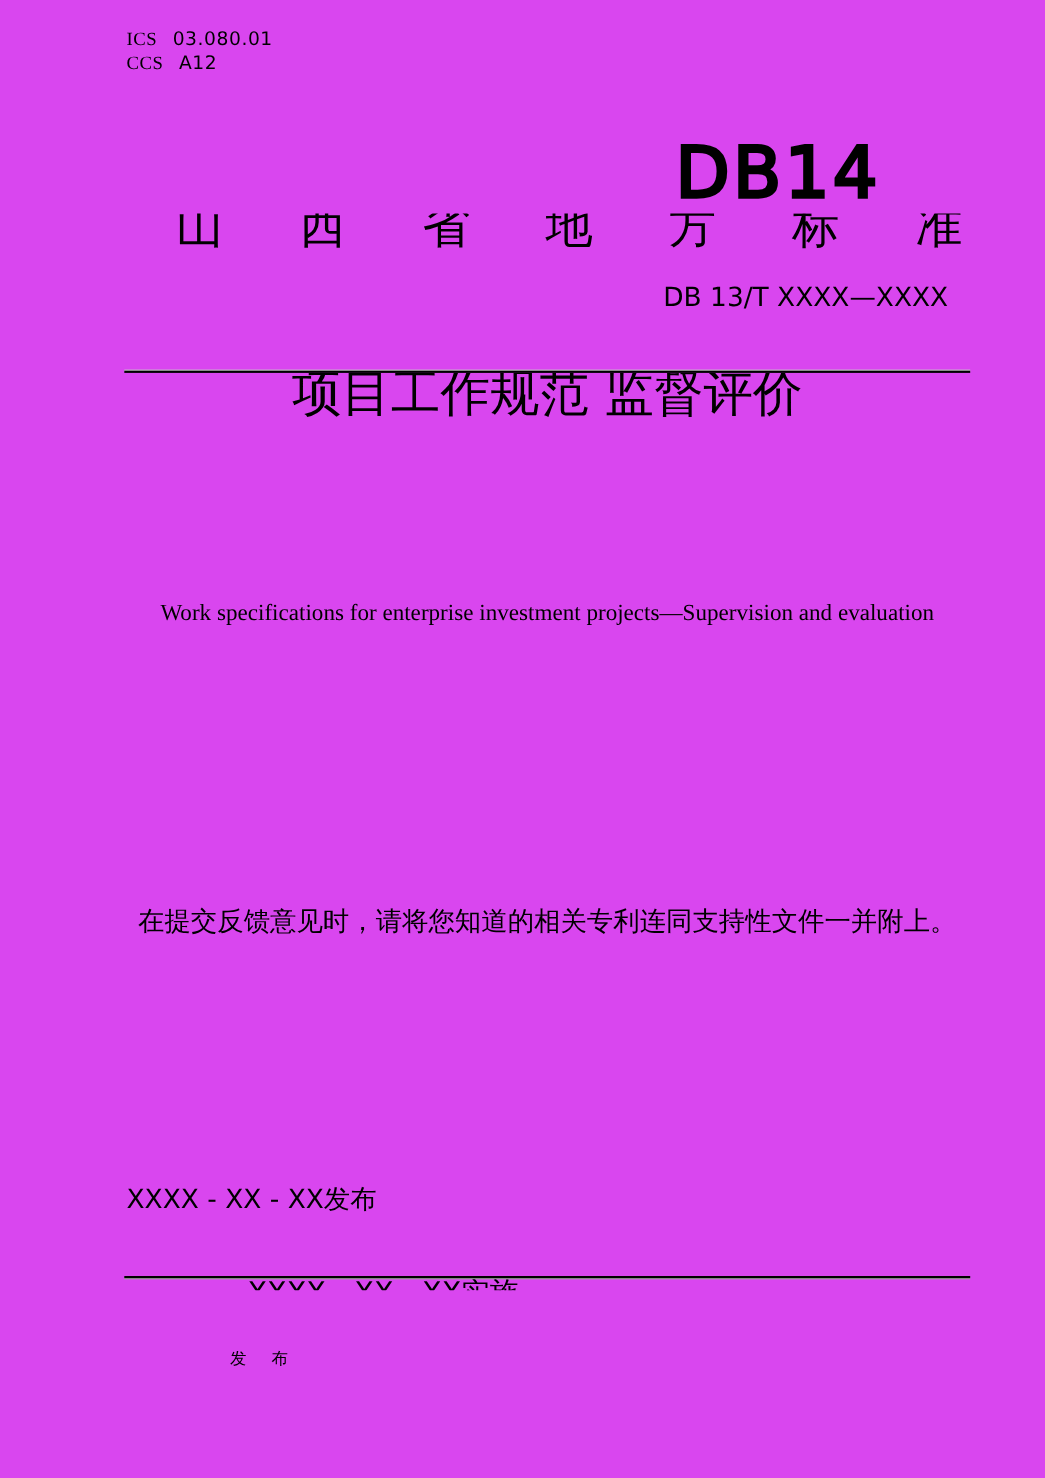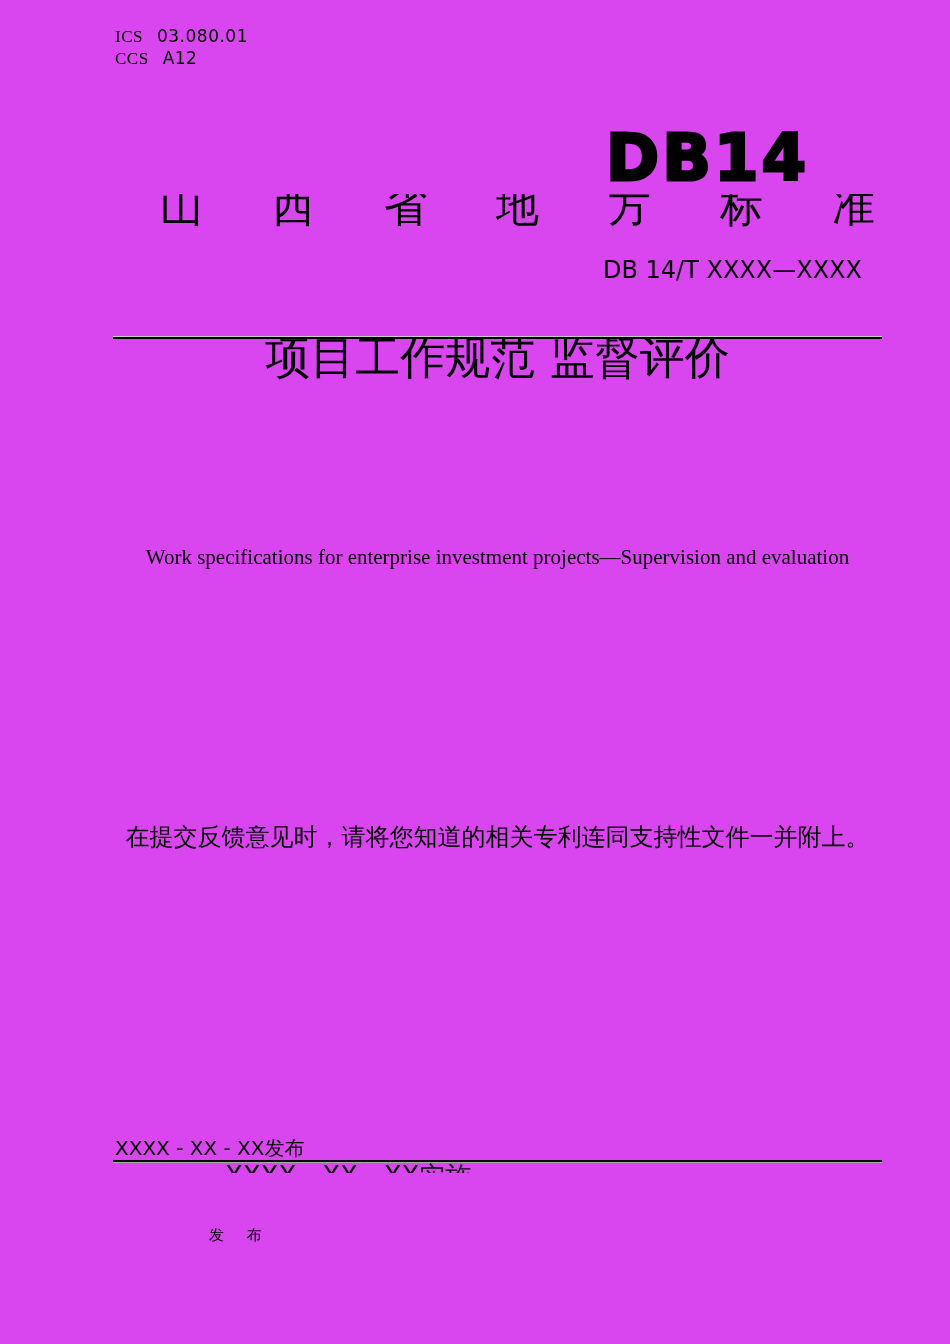--- a/index.html
+++ b/index.html
@@ -39,21 +39,21 @@
     white-space: nowrap;
   }
 
   
   .db-logo {
     left: 600px;
     top: 126px;
     width: 215px;
     text-align: center;
     font-size: 64px;
-    font-weight: 700;
+    font-weight: 400;
     letter-spacing: 3px;
     -webkit-text-stroke: 3px #000;
     paint-order: stroke fill;
     white-space: nowrap;
     line-height: 1;
   }
 
   
   .standard-name-clip {
     left: 160px;
@@ -137,22 +137,22 @@
     width: 769px;
     text-align: center;
     font-family: Liberation Mono, monospace;
     font-size: 24px;
     white-space: nowrap;
   }
 
   
   .issue-date {
     left: 115px;
-    top: 1135px;
-    font-size: 20px;
+    top: 1074px;
+    font-size: 24px;
     white-space: nowrap;
     text-align: right;
   }
 
   
   .impl-date-clip {
     left: 113px;
     top: 1163px;
     width: 769px;
     height: 10px;
@@ -189,21 +189,21 @@
     <span class="code-label">CCS</span><span class="code-value">A12</span>
   </div>
 
 
   <div class="abs db-logo">DB14</div>
 
   <div class="abs standard-name-clip">
     <span class="standard-name-inner">山西省地方标准</span>
   </div>
 
-  <div class="abs standard-code">DB 14/T XXXX—XXXX</div>
+  <div class="abs standard-code">DB 13/T XXXX—XXXX</div>
 
   <div class="abs rule rule-top"></div>
 
   <div class="abs title-zh-clip">
     <span class="title-zh-inner">项目工作规范 监督评价</span>
   </div>
 
   <div class="abs title-en">Work specifications for enterprise investment projects—Supervision and evaluation</div>
 
 

